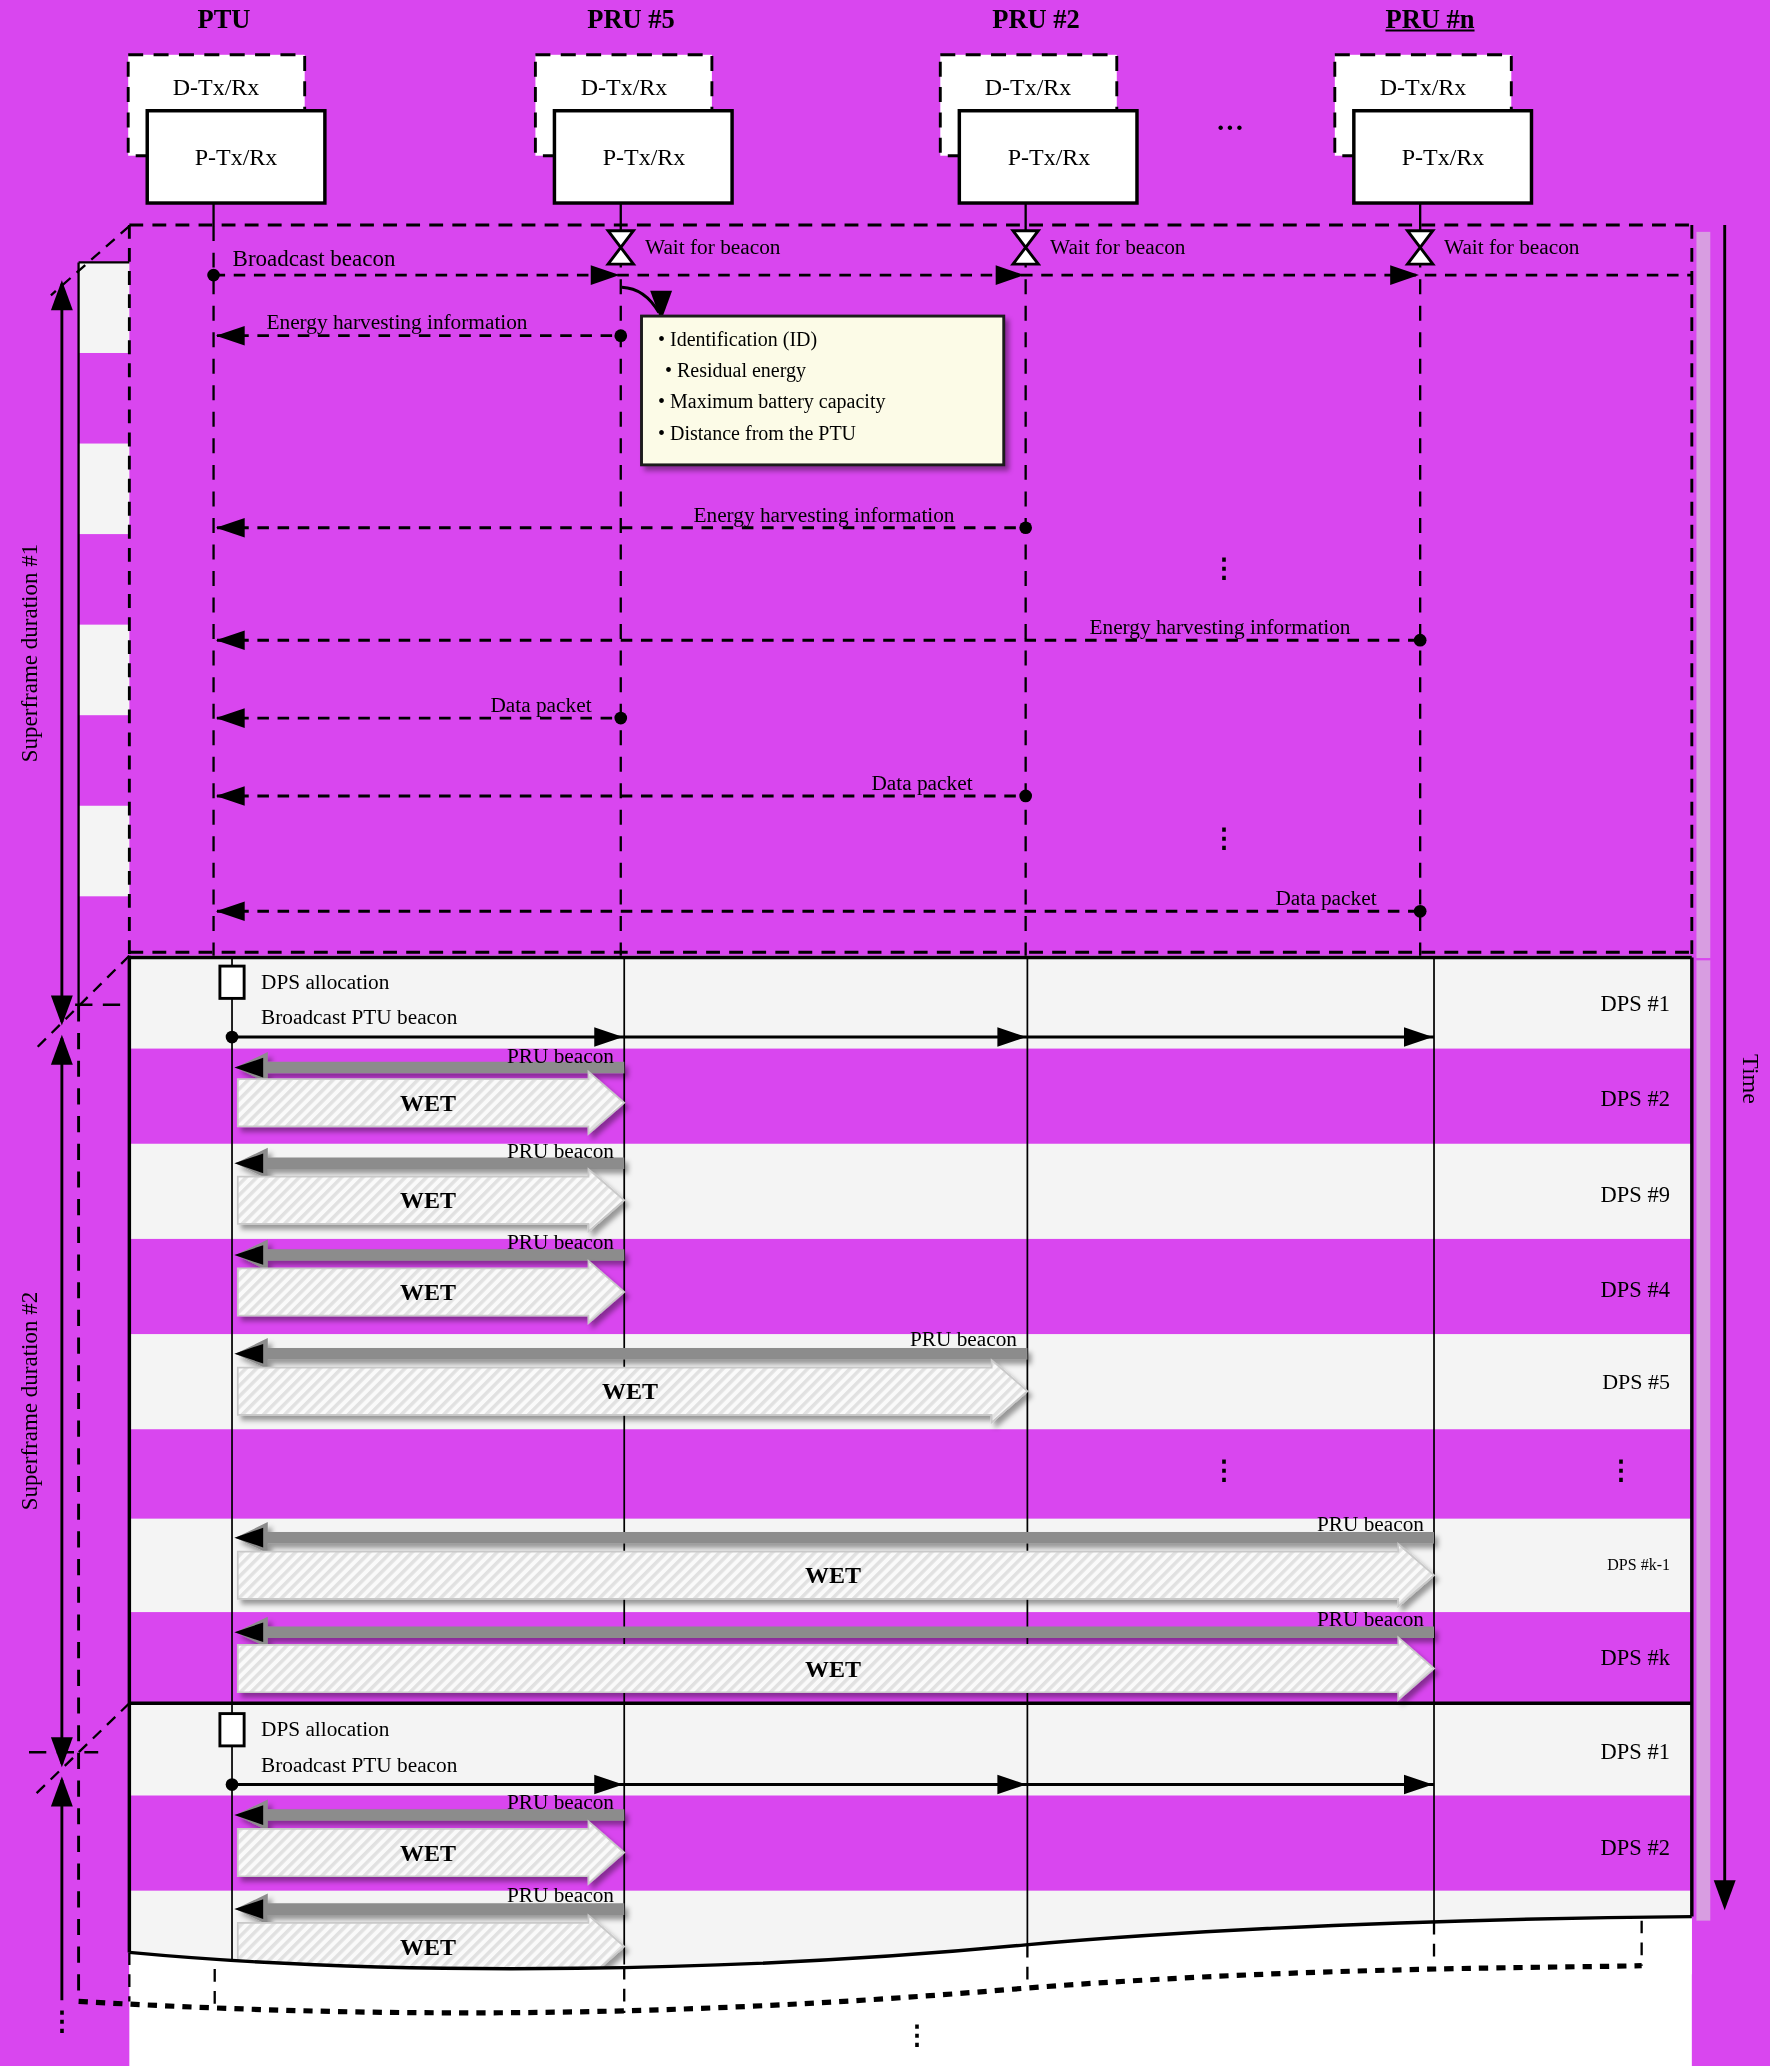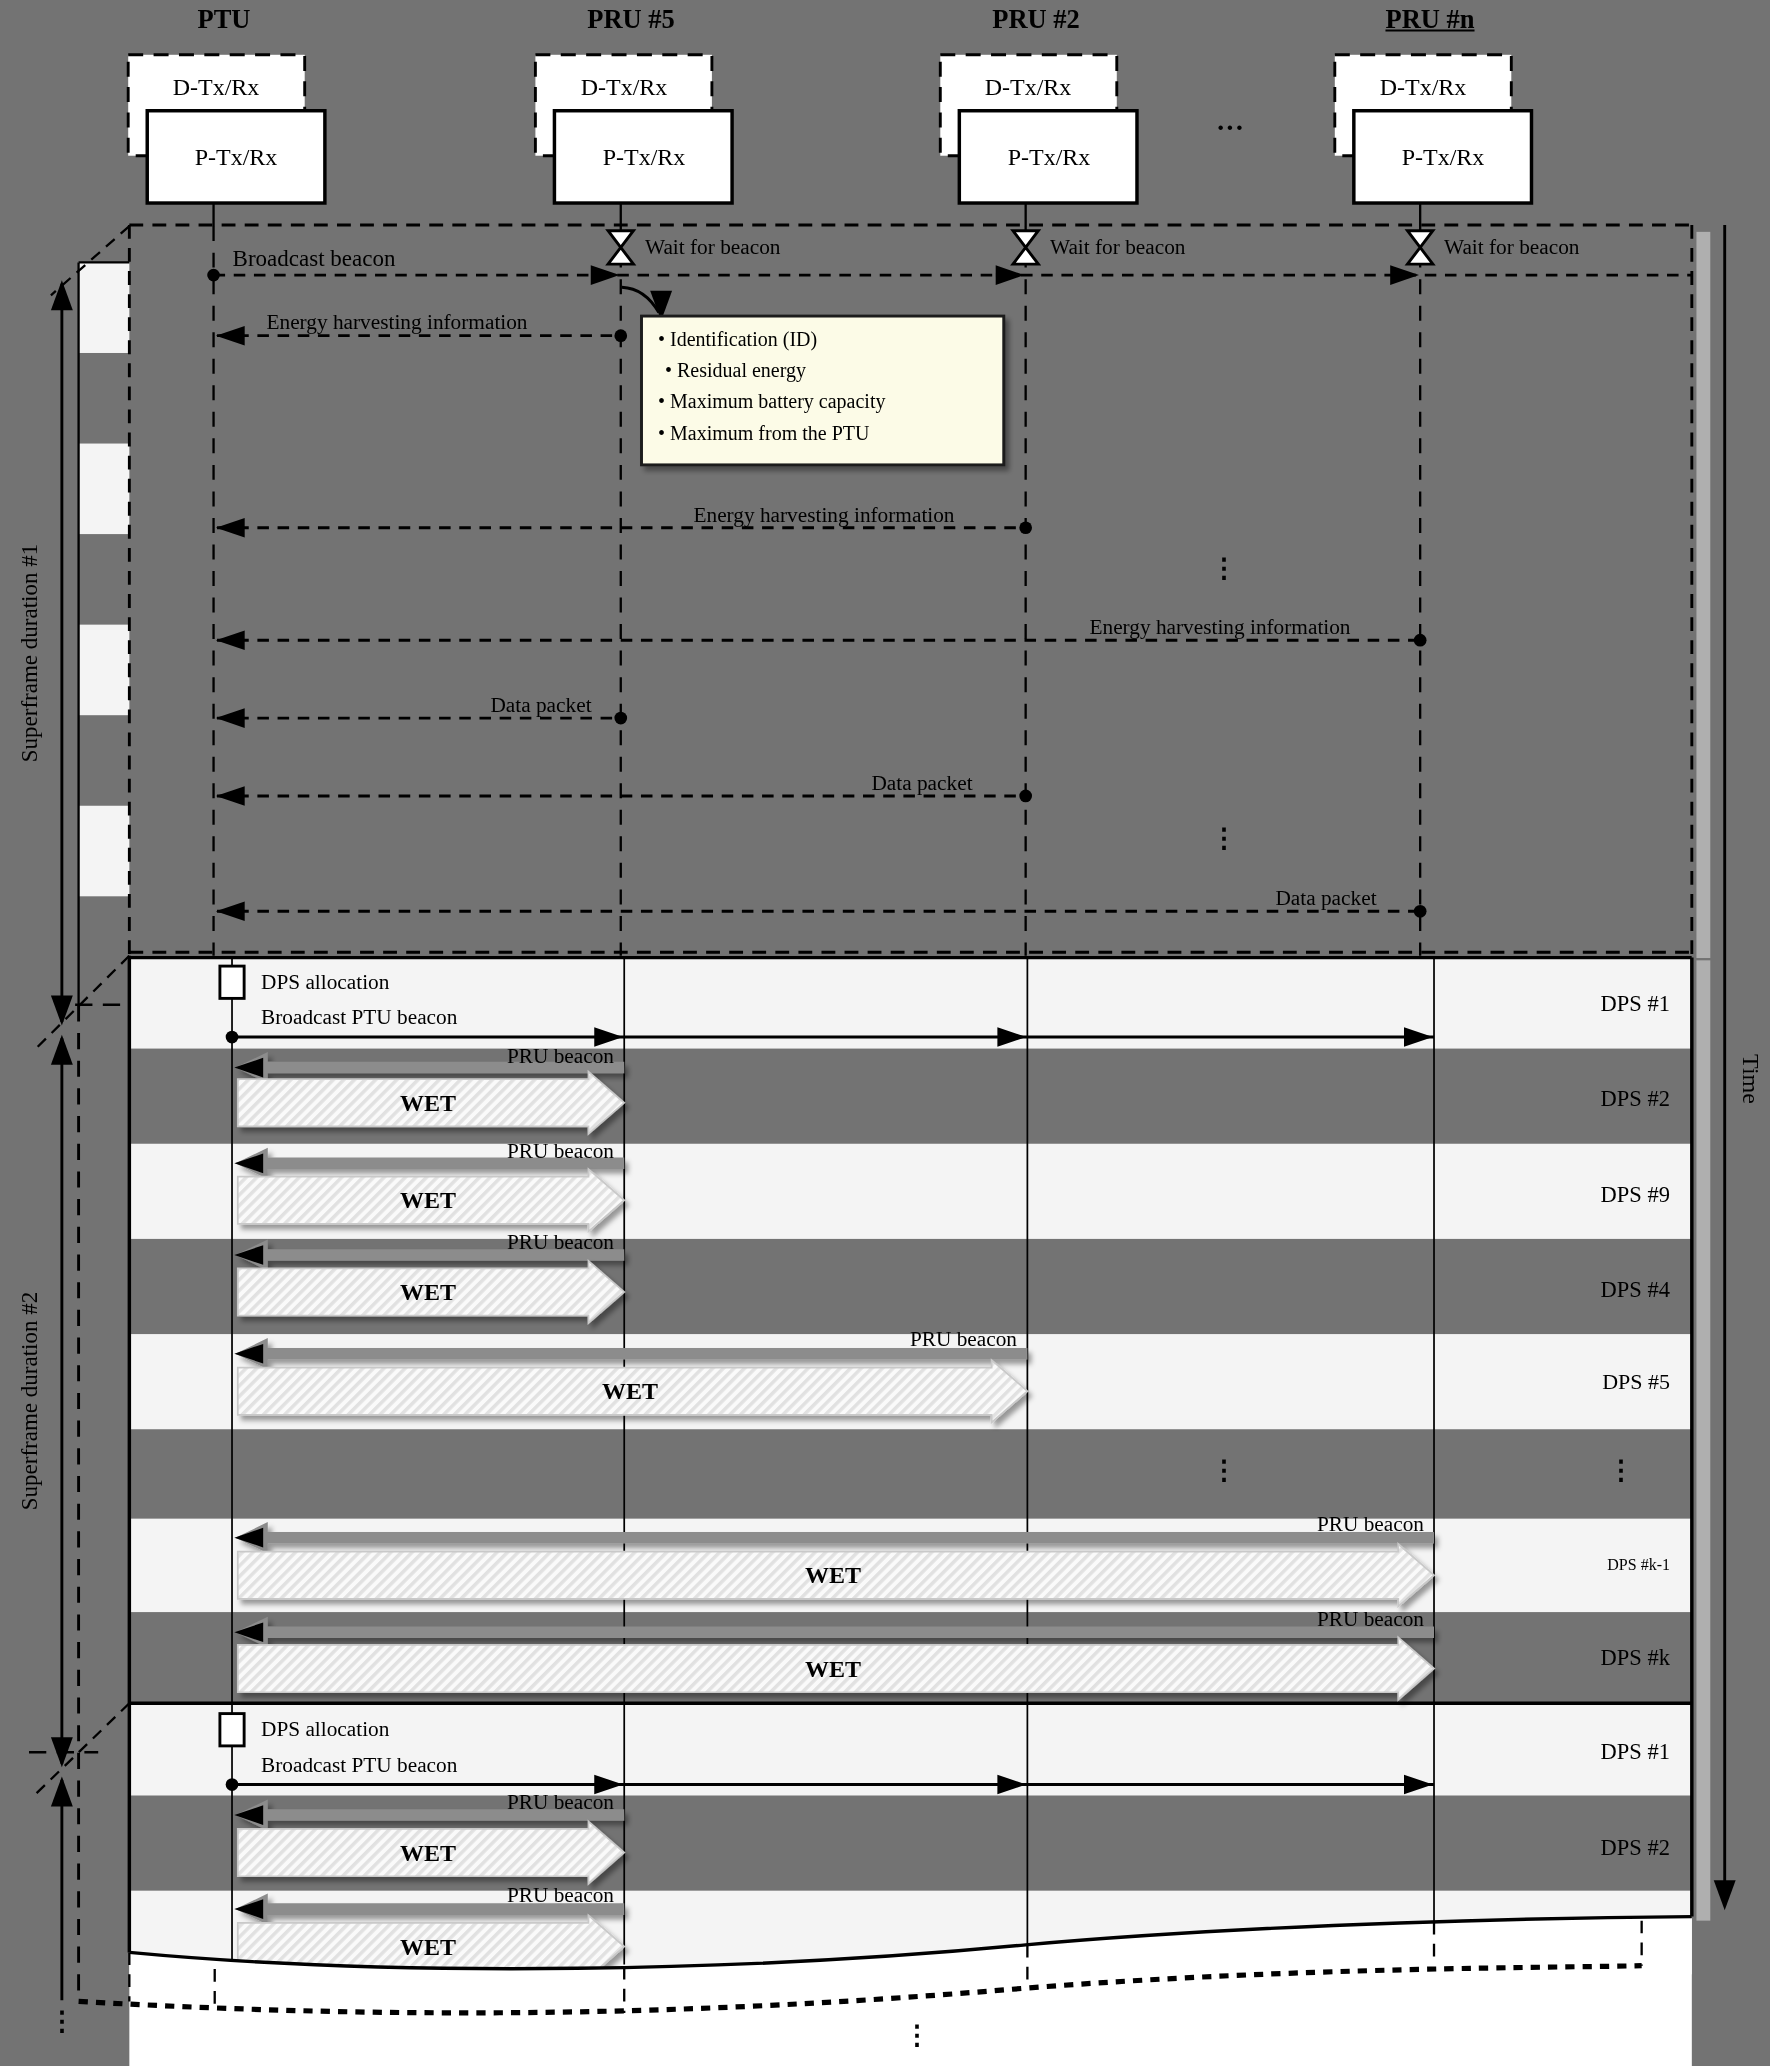--- a/index.html
+++ b/index.html
@@ -1,16 +1,16 @@
 <!DOCTYPE html>
 <html style="font-size:9.2px"><head>
 <meta charset="utf-8">
 <style>
   html,body{margin:0;padding:0;background:#fff;}
-  #root{position:relative;width:1771px;height:2066px;background:#737373;overflow:hidden;
+  #root{position:relative;width:1771px;height:2066px;background:#d946ef;overflow:hidden;
         font-family:"Liberation Serif","DejaVu Serif",serif;color:#000;}
   #ovl{position:absolute;left:0;top:0;}
   #texts{position:absolute;left:0;top:0;width:100%;height:100%;pointer-events:none;}
   .t{position:absolute;white-space:nowrap;color:#000;font-family:"Liberation Serif","DejaVu Serif",serif;}
   .c{transform:translate(-50%,-50%);}
   .l{transform:translate(0,-50%);}
   .r{transform:translate(-100%,-50%);}
   .rotL{transform:translate(-50%,-50%) rotate(-90deg);}
   .rotR{transform:translate(-50%,-50%) rotate(90deg);}
   .bold{font-weight:bold;}
@@ -183,21 +183,21 @@
       <div class="t rotL" style="left: 30px; top: 653px; font-size: 23px;">Superframe duration #1</div>
       <div class="t rotL" style="left: 30px; top: 1401px; font-size: 23px;">Superframe duration #2</div>
       <div class="t rotR" style="left: 1750px; top: 1079px; font-size: 24px;">Time</div>
       <div class="t c" style="left: 314px; top: 259px; font-size: 23px;">Broadcast beacon</div>
       <div class="t l" style="left: 645px; top: 247px; font-size: 21.3px;">Wait for beacon</div>
       <div class="t l" style="left: 1050px; top: 247px; font-size: 21.3px;">Wait for beacon</div>
       <div class="t l" style="left: 1444px; top: 247px; font-size: 21.3px;">Wait for beacon</div>
       <div class="t l" style="left: 658px; top: 339px; font-size: 20px;">•  Identification (ID)</div>
       <div class="t l" style="left: 658px; top: 370px; font-size: 20px; margin-left: 7px;">•  Residual energy</div>
       <div class="t l" style="left: 658px; top: 401px; font-size: 20px;">•  Maximum battery capacity</div>
-      <div class="t l" style="left: 658px; top: 433px; font-size: 20px;">•  Maximum from the PTU</div>
+      <div class="t l" style="left: 658px; top: 433px; font-size: 20px;">•  Distance from the PTU</div>
       <div class="t c" style="left: 397px; top: 322px; font-size: 21.3px;">Energy harvesting information</div>
       <div class="t c" style="left: 824px; top: 515px; font-size: 21.3px;">Energy harvesting information</div>
       <div class="t c" style="left: 1220px; top: 627px; font-size: 21.3px;">Energy harvesting information</div>
       <div class="t c" style="left: 541px; top: 705px; font-size: 21.3px;">Data packet</div>
       <div class="t c" style="left: 922px; top: 783px; font-size: 21.3px;">Data packet</div>
       <div class="t c" style="left: 1326px; top: 898px; font-size: 21.3px;">Data packet</div>
       <div class="t c bold" style="left: 1224px; top: 568px; font-size: 26.5px;">⋮</div>
       <div class="t c bold" style="left: 1224px; top: 838px; font-size: 26.5px;">⋮</div>
       <div class="t l" style="left: 261px; top: 982px; font-size: 21.3px;">DPS allocation</div>
       <div class="t l" style="left: 261px; top: 1017px; font-size: 21.3px;">Broadcast PTU beacon</div>

